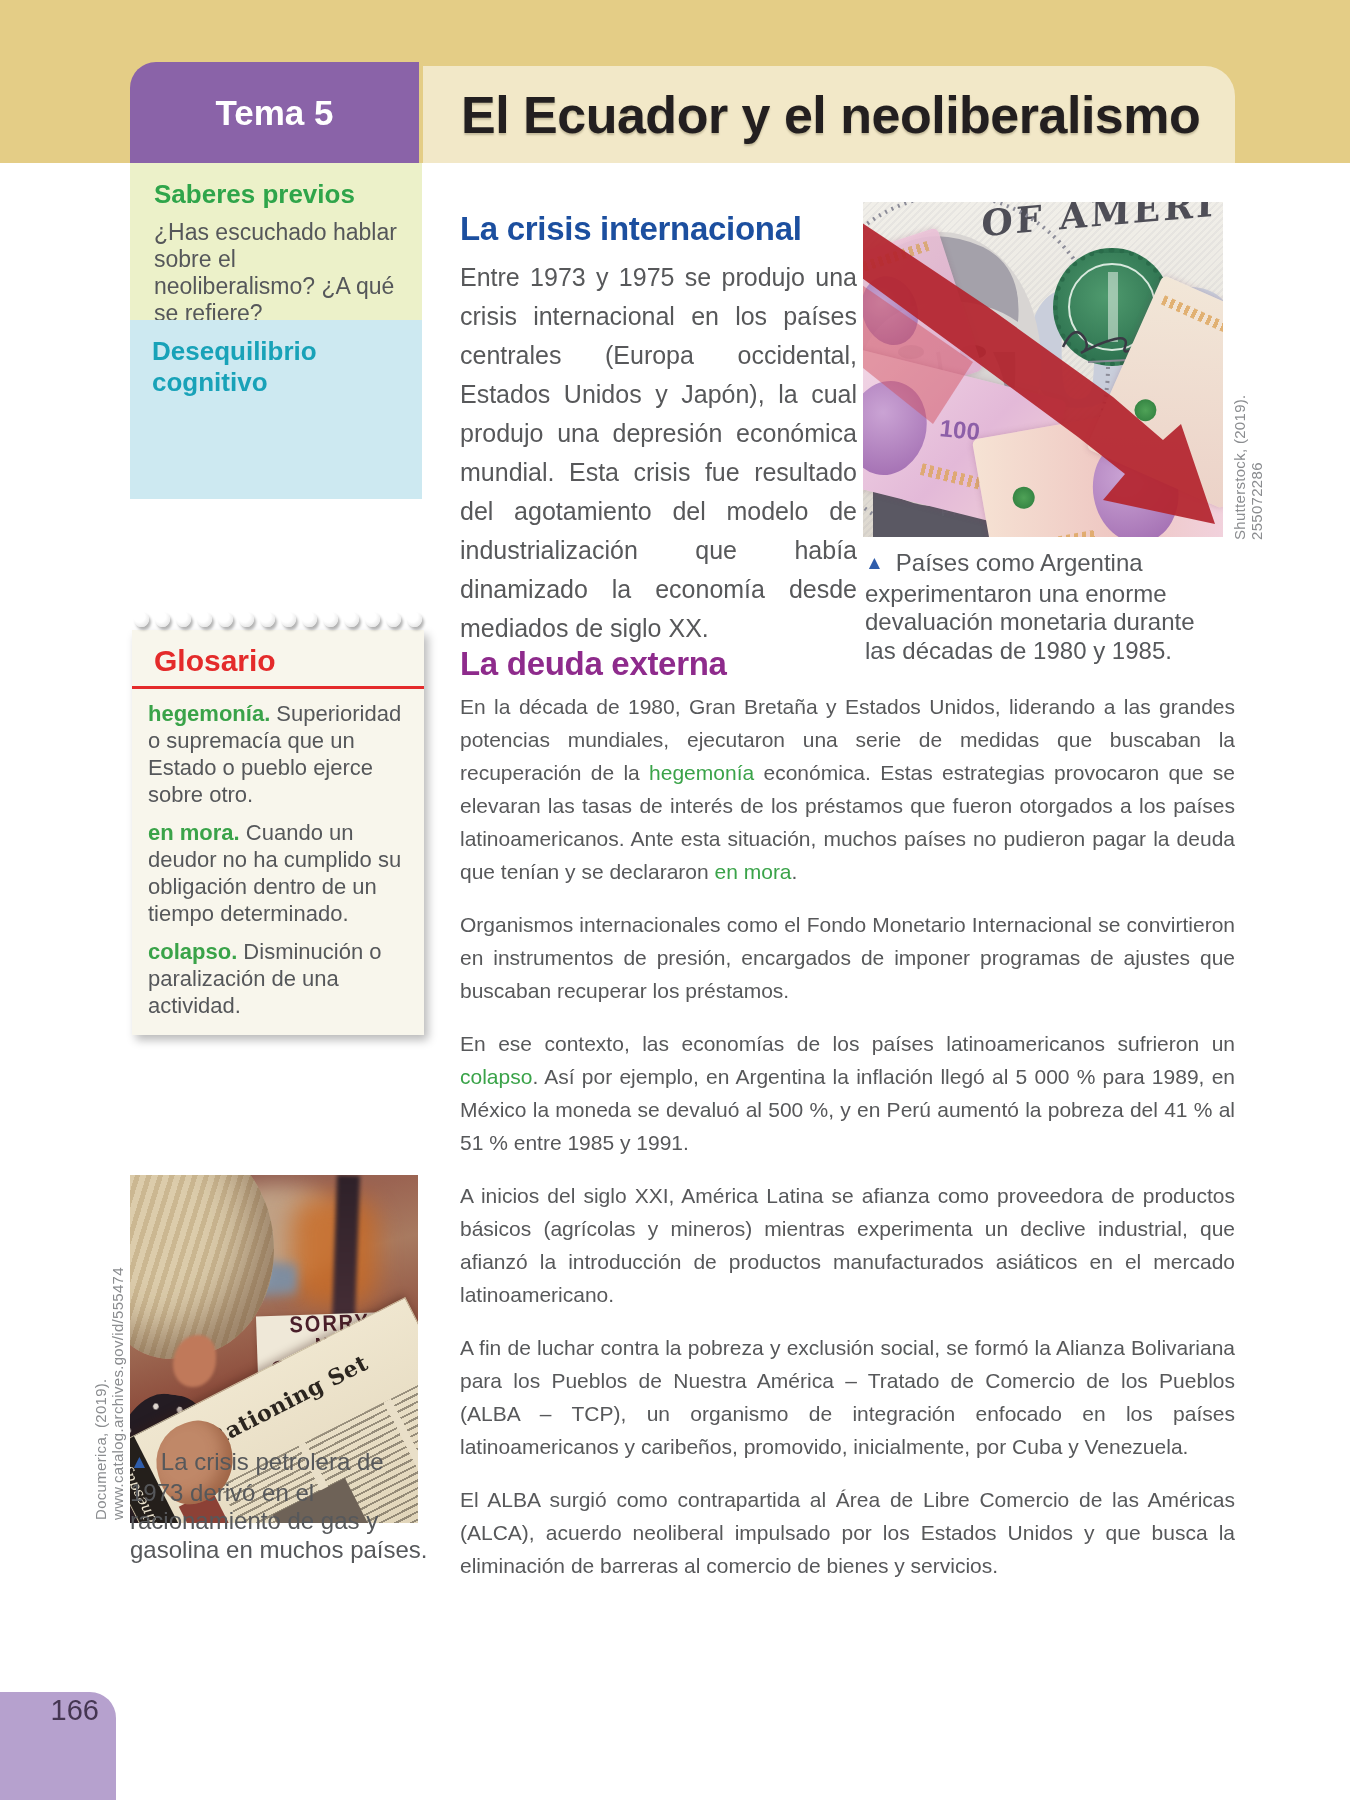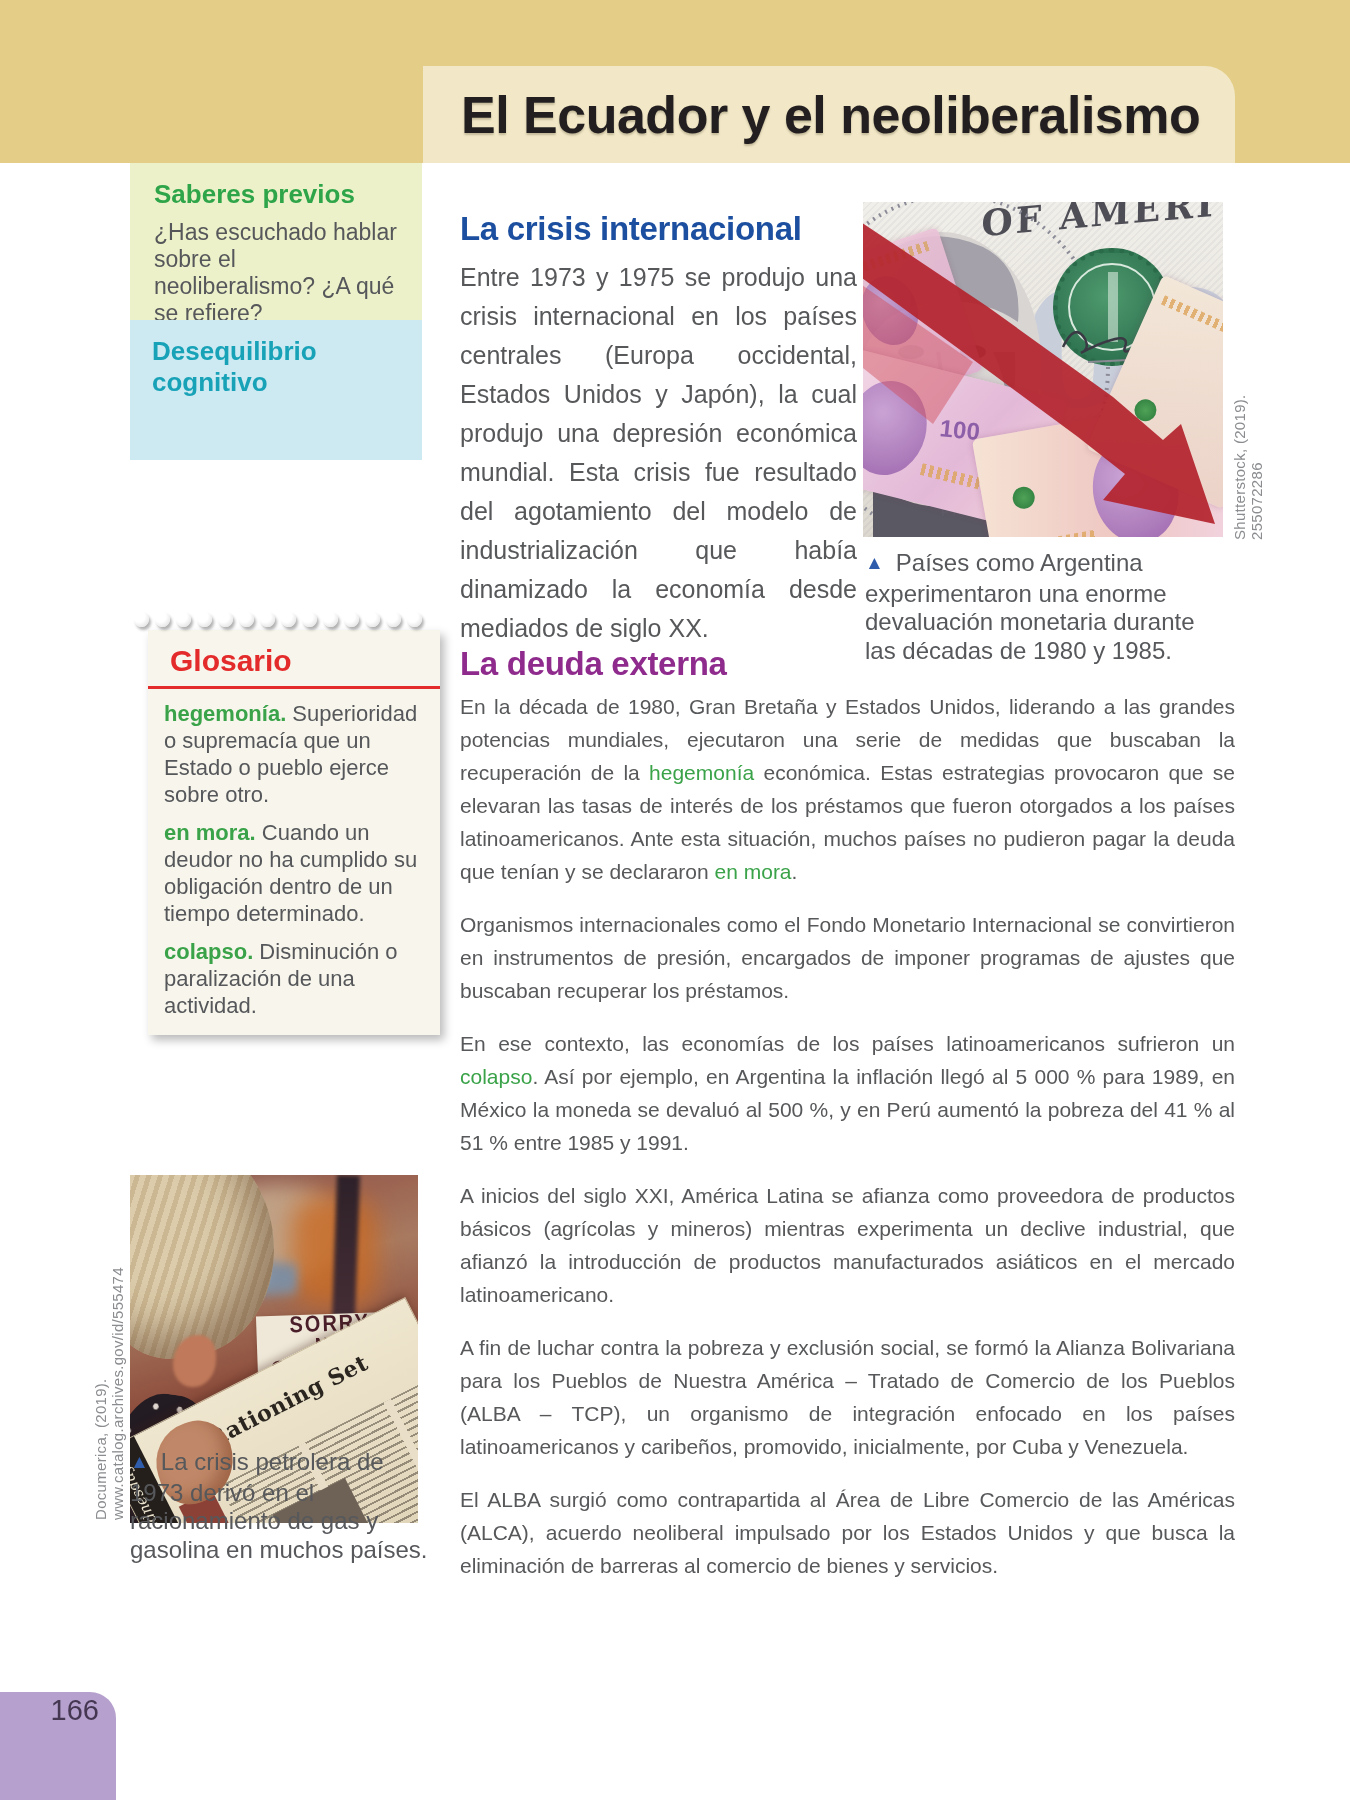--- a/index.html
+++ b/index.html
@@ -22,29 +22,29 @@
   .tema-box {
     position:absolute; left:130px; top:62px; width:289px; height:101px;
     background:#8a63a8; border-radius:26px 0 0 0;
     display:flex; align-items:center; justify-content:center;
   }
   .tema-label { color:#ffffff; font-size:35px; font-weight:bold; }
 
   
   .side-box { position:absolute; left:130px; width:292px; padding:16px 20px 10px 22px; }
   .saberes { top:163px; height:178px; background:#ecf1c9;padding-left:24px; }
-  .deseq   { top:320px; height:140px; background:#cde9f1; }
+  .deseq   { top:320px; height:179px; background:#cde9f1; }
   .side-box h3 { font-size:26px; font-weight:bold; margin-bottom:9px; }
   .saberes h3 { color:#2fa54a; }
   .deseq h3 { color:#18a2b8; }
   .side-box p { font-size:23px; line-height:27px; color:#55575a; }
 
   
   .glosario {
-    position:absolute; left:148px; top:630px; width:292px; min-height:383px;
+    position:absolute; left:132px; top:630px; width:292px; min-height:383px;
     background:#f8f6ec; box-shadow:4px 5px 9px rgba(0,0,0,0.28);
     padding:14px 16px 16px 16px;
   }
   .holes { position:absolute; left:134px; top:612px; width:288px; display:flex; justify-content:space-between; }
   .hole {
     width:15px; height:15px; border-radius:50%;
     background:radial-gradient(circle at 35% 30%, #ffffff 40%, #d8d8d8);
     box-shadow:2px 3px 3px rgba(0,0,0,0.3);
   }
   .glosario h3 { color:#e42b2b; font-size:30px; font-weight:bold; padding-left:6px; }
@@ -192,20 +192,23 @@
 </style>
 </head>
 <body>
 
 <div class="page">
 
   <div class="tan-band"></div>
   <div class="header-bar">
     <div class="page-title">El Ecuador y el neoliberalismo</div>
   </div>
+  <div class="tema-box">
+    <div class="tema-label">Tema 5</div>
+  </div>
 
   <div class="side-box saberes">
     <h3>Saberes previos</h3>
     <p>¿Has escuchado hablar sobre el neoliberalismo? ¿A qué se refiere?</p>
   </div>
 
   <div class="side-box deseq">
     <h3>Desequilibrio cognitivo</h3>
   </div>
 

